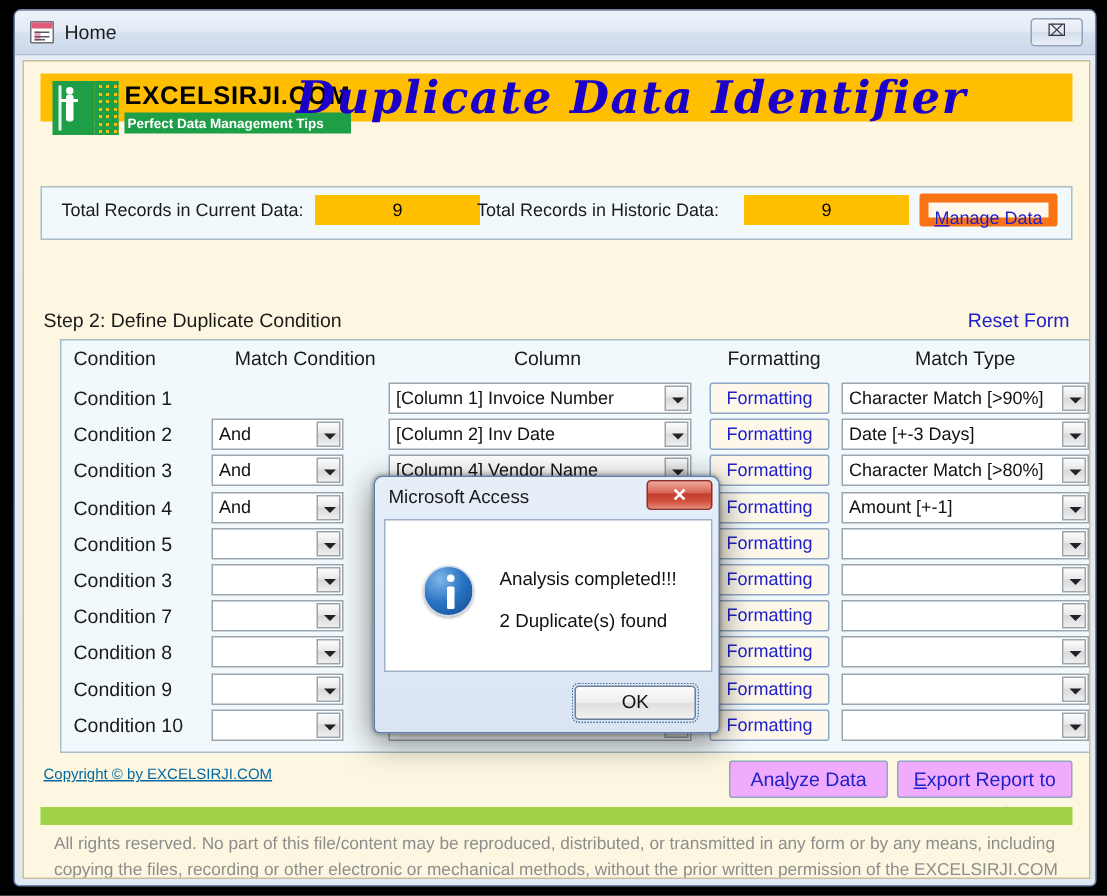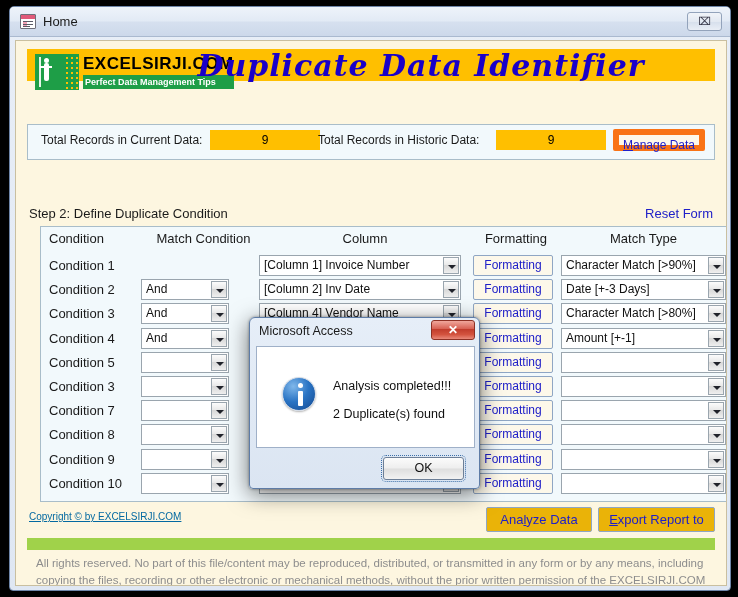--- a/index.html
+++ b/index.html
@@ -256,21 +256,21 @@
   
   #copyright-link {
     position: absolute; left: 13px; top: 470px;
     font-size: 10px; color: #0369a1;
     text-decoration: underline;
     cursor: pointer;
   }
   .bottom-button {
     position: absolute; top: 466px;
     height: 25px;
-    background: #eab308;
+    background: #f0abfc;
     border: 1px solid #8fa6c4;
     border-radius: 2px;
     font-size: 13px; color: #2020c8;
     text-align: center; line-height: 23px;
     cursor: pointer;
   }
   #analyze-data-button { left: 470px; width: 106px; }
   #export-report-button { left: 582px; width: 117px; }
   #export-report-button u, #analyze-data-button u { text-decoration: underline; }
 

